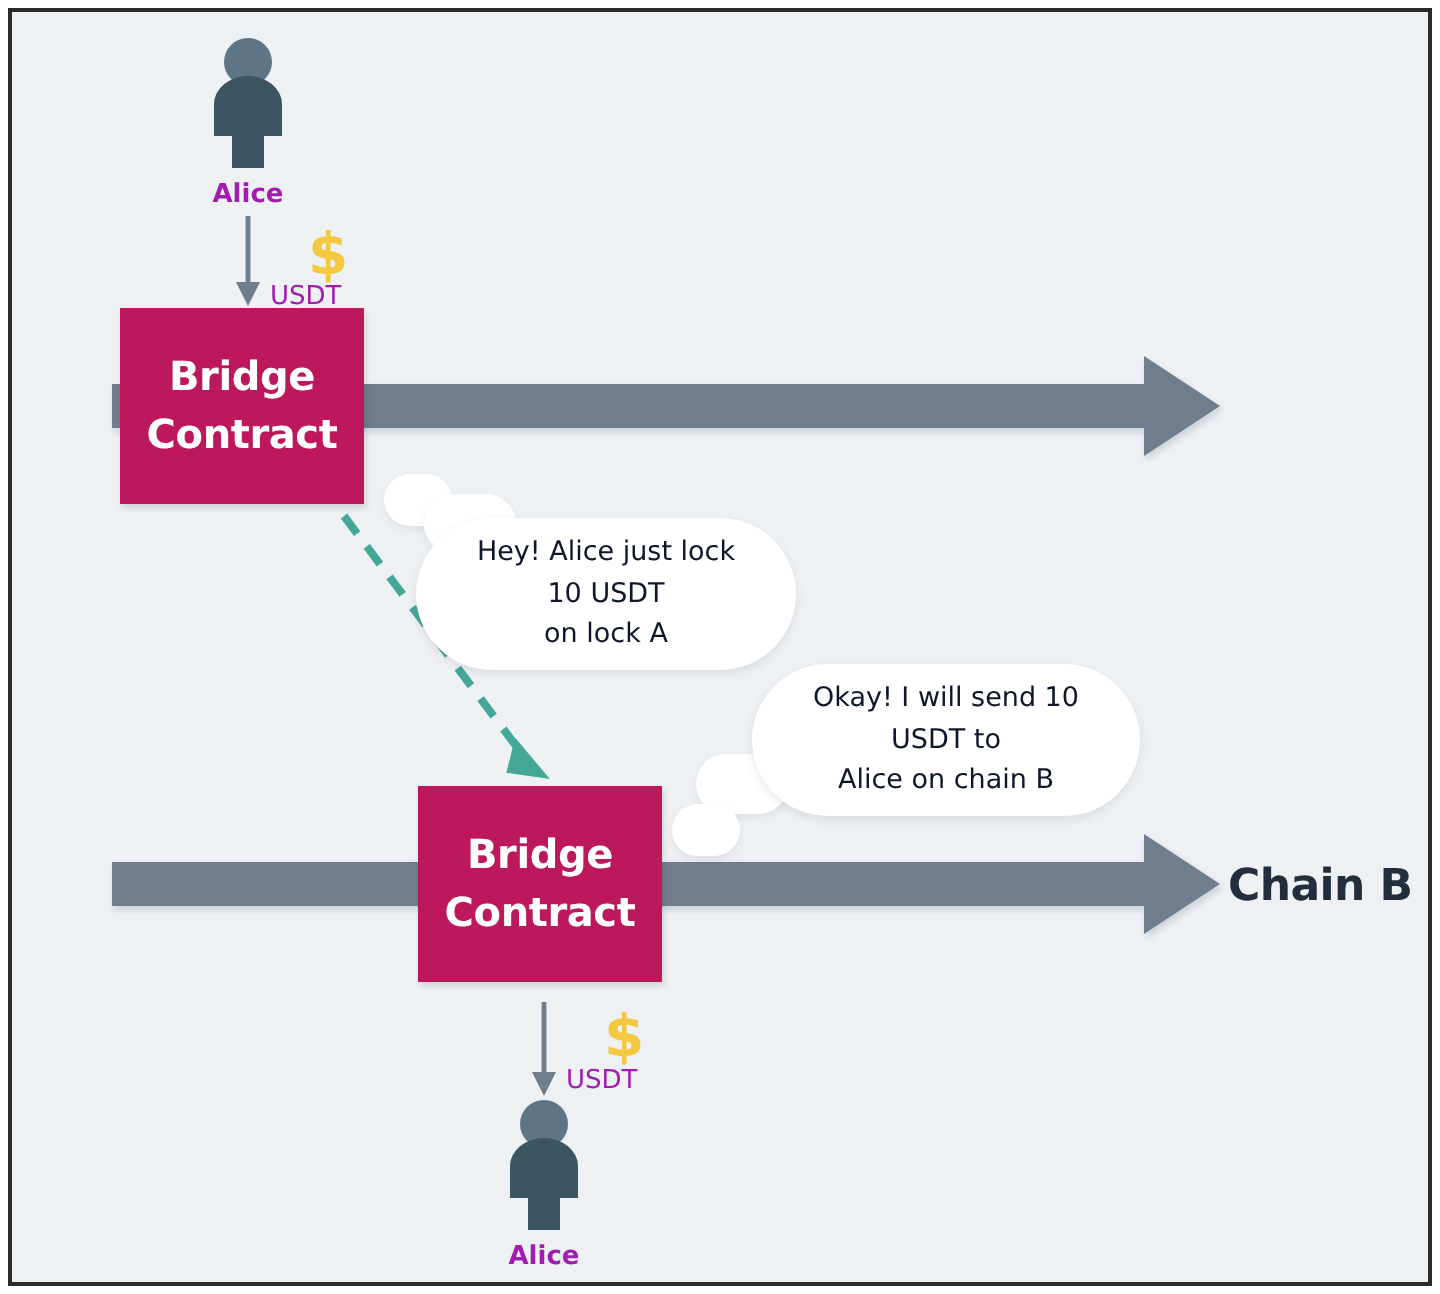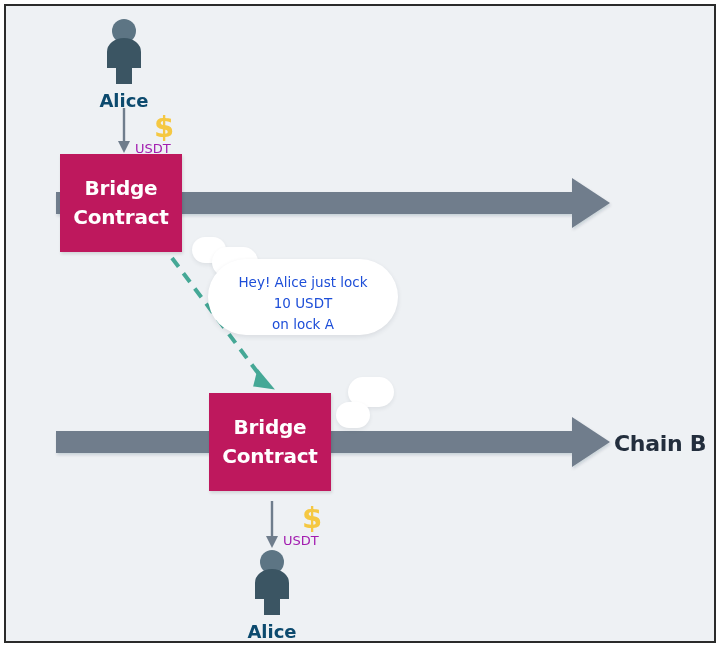--- a/index.html
+++ b/index.html
@@ -64,23 +64,23 @@
     font-weight: bold;
     font-size: 22px;
     letter-spacing: -0.3px;
     white-space: nowrap;
     z-index: 30;
   }
 
   
   .person-label {
     position: absolute;
-    color: #0c4a6e;
+    color: #a21caf;
     font-weight: bold;
-    font-size: 18px;
+    font-size: 13px;
     letter-spacing: 0px;
     text-align: center;
     white-space: nowrap;
     z-index: 30;
   }
 
   
   .usdt-label {
     position: absolute;
     color: #a21caf;
@@ -89,24 +89,24 @@
     z-index: 30;
   }
 
   
   .bubble {
     position: absolute;
     background: #ffffff;
     border-radius: 999px;
     box-shadow: 0 2px 5px rgba(30,40,55,0.10);
     display: flex;
-    align-items: flex-end;
+    align-items: center;
     justify-content: center;
     text-align: center;
-    color: #1d4ed8;
+    color: #0f172a;
     font-size: 13.5px;
     line-height: 1.55;
     padding: 0 22px;
     box-sizing: border-box;
     z-index: 35;
   }
   .bubble-dot {
     position: absolute;
     background: #ffffff;
     border-radius: 999px;
@@ -184,20 +184,26 @@
 
       <div class="bubble-dot" style="left:186px; top:231px; width:34px; height:26px;"></div>
       <div class="bubble-dot" style="left:206px; top:241px; width:46px; height:30px;"></div>
       <div class="bubble" style="left:202px; top:253px; width:190px; height:76px;">
         <span>
           <span>Hey! Alice just lock 10 USDT</span><br>
           <span>on lock A</span>
         </span>
       </div>
 
+      <div class="bubble" style="left:370px; top:326px; width:194px; height:76px;">
+        <span>
+          <span>Okay! I will send 10 USDT to</span><br>
+          <span>Alice on chain B</span>
+        </span>
+      </div>
       <div class="bubble-dot" style="left:342px; top:371px; width:46px; height:30px;"></div>
       <div class="bubble-dot" style="left:330px; top:396px; width:34px; height:26px;"></div>
 
       <div class="bridge-box" style="left:203px; top:387px; width:122px; height:98px;">
         <span class="bl">Bridge</span>
         <span class="bl">Contract</span>
       </div>
 
       <div class="chain-label" style="left:608px; top:425px;">Chain B</div>
 

